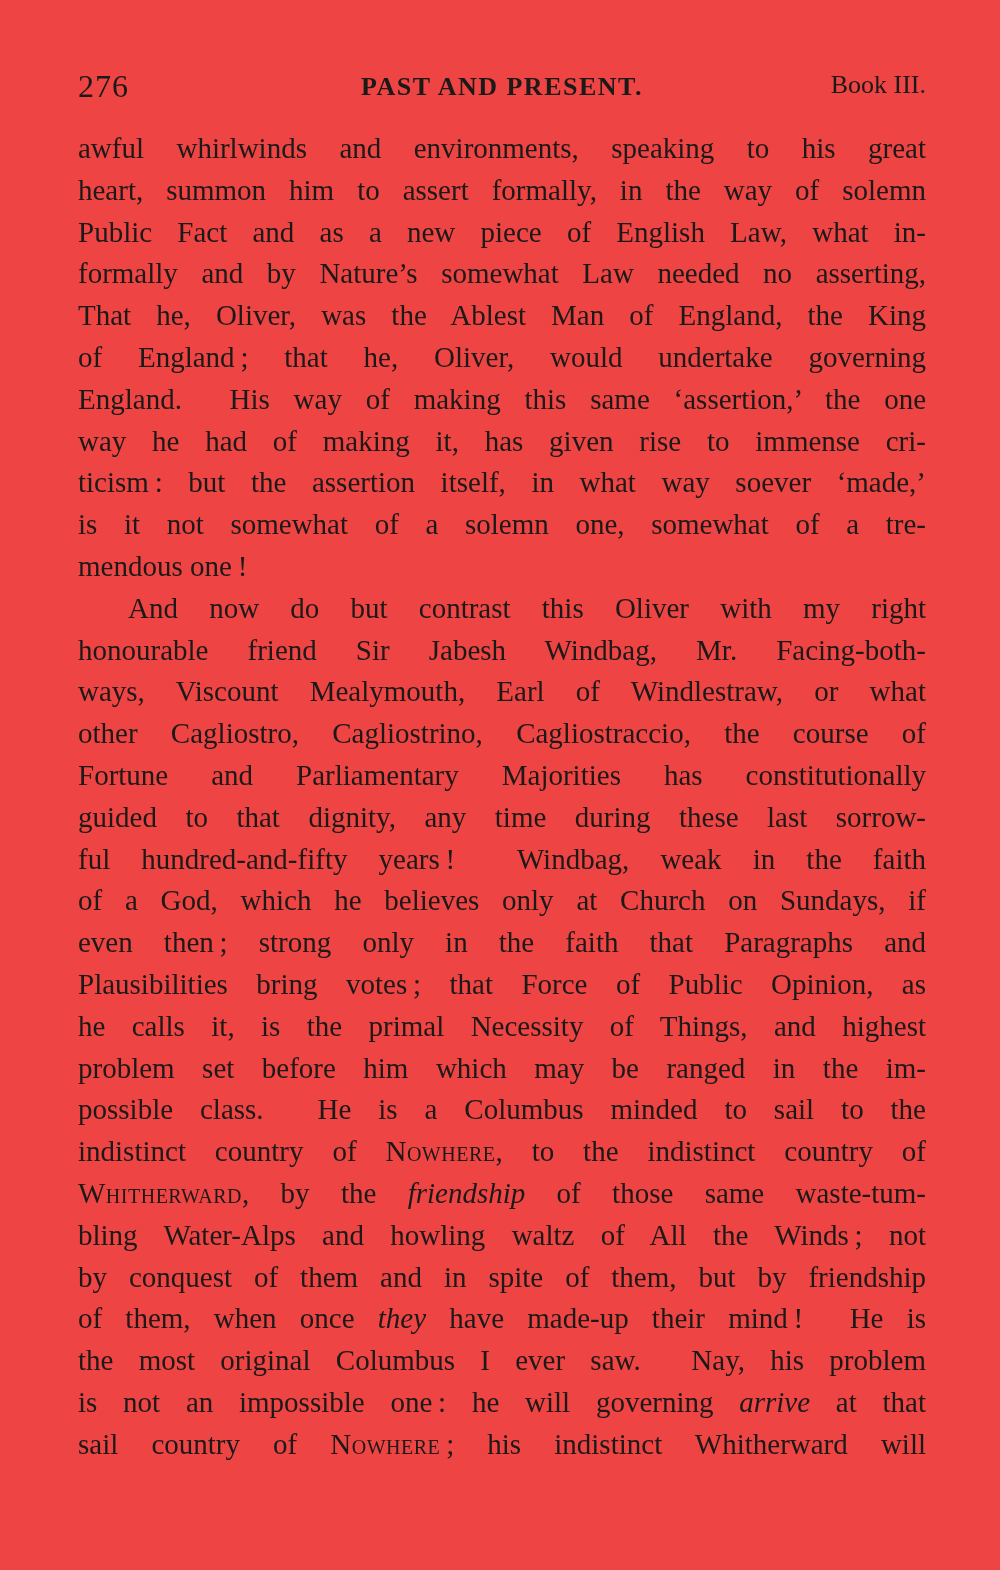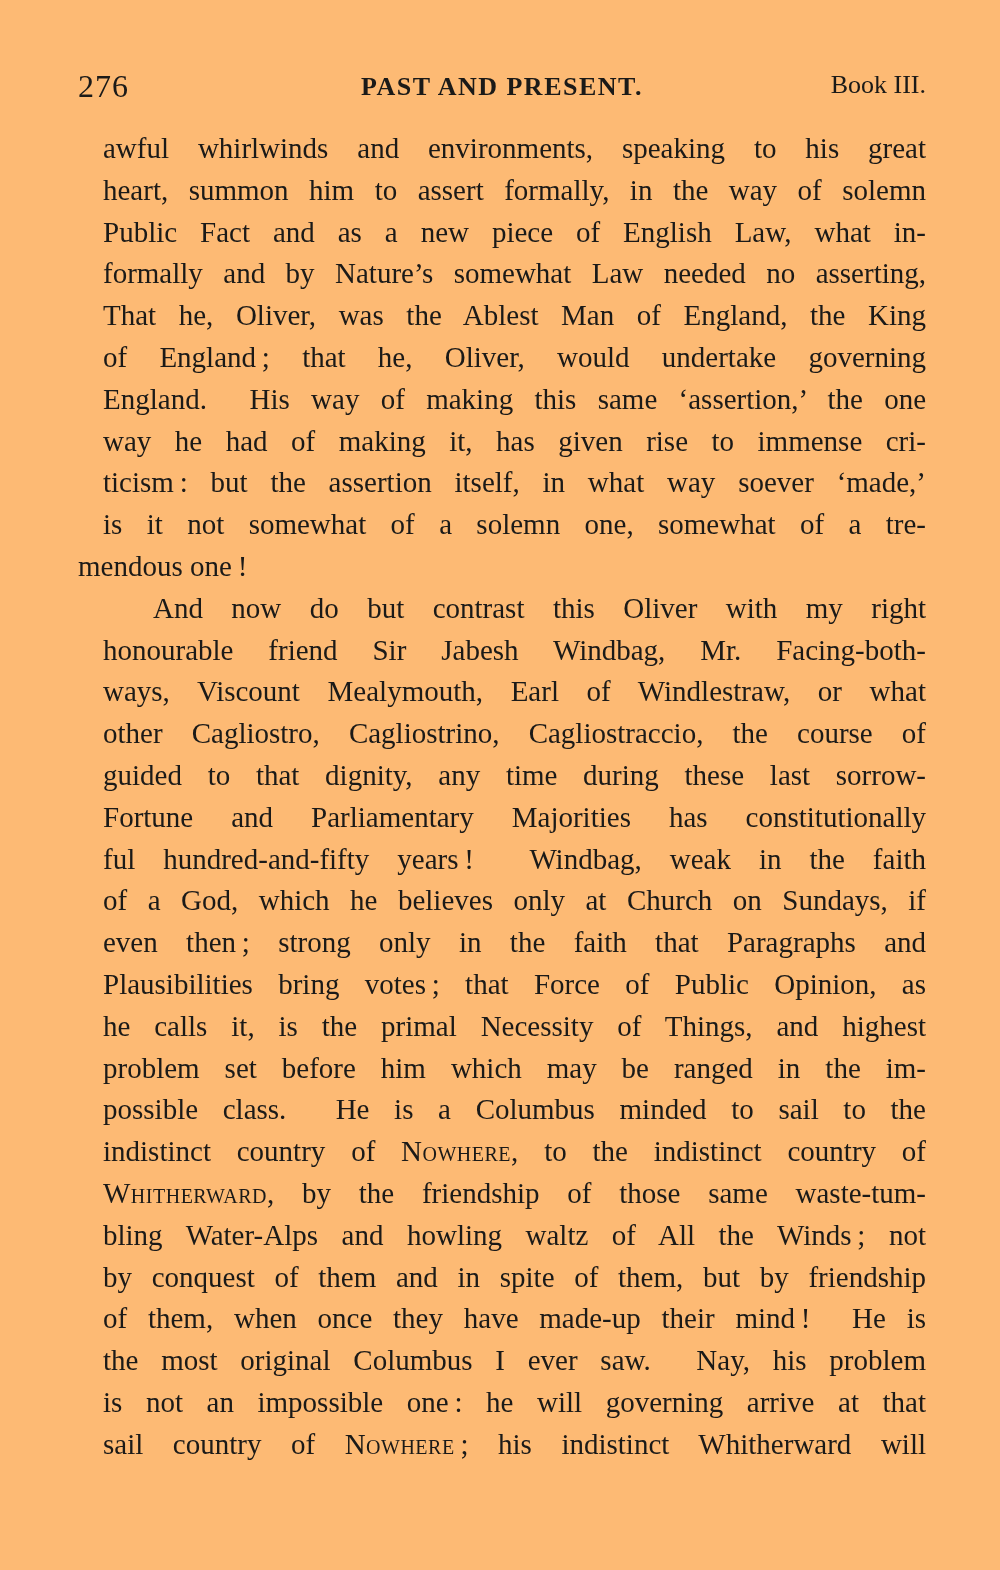--- a/index.html
+++ b/index.html
@@ -4,21 +4,21 @@
 <style>
   html, body {
     margin: 0;
     padding: 0;
     background: #e8e8e8;
   }
   .page {
     position: relative;
     width: 1000px;
     height: 1570px;
-    background: #fdba74;
+    background: #ef4444;
     font-family: "Liberation Serif", "DejaVu Serif", serif;
     color: #1b1a18;
     overflow: hidden;
   }
   .running-head {
     position: absolute;
     top: 68px;
     left: 78px;
     right: 74px;
     height: 40px;
@@ -57,26 +57,25 @@
   }
   .line {
     white-space: pre-wrap;
     text-align: justify;
     text-align-last: left;
     height: 41.8px;
     overflow: visible;
   }
   .line.j {
     text-align-last: justify;
-    margin-left: 25px;
   }
   .line.indent {
     text-indent: 50px;
   }
-  .it { }
+  .it { font-style: italic; }
   .sc { font-variant: small-caps; letter-spacing: 0.5px; }
 </style>
 </head>
 <body>
 
 <div class="page">
 
   <div class="running-head">
     <span class="page-num">276</span>
     <span class="head-title">PAST AND PRESENT.</span>
@@ -92,22 +91,22 @@
       <div class="line j"><span>of England ; that he, Oliver, would undertake governing</span></div>
       <div class="line j"><span>England.  His way of making this same ‘assertion,’ the one</span></div>
       <div class="line j"><span>way he had of making it, has given rise to immense cri-</span></div>
       <div class="line j"><span>ticism : but the assertion itself, in what way soever ‘made,’</span></div>
       <div class="line j"><span>is it not somewhat of a solemn one, somewhat of a tre-</span></div>
       <div class="line"><span>mendous one !</span></div>
       <div class="line j indent"><span>And now do but contrast this Oliver with my right</span></div>
       <div class="line j"><span>honourable friend Sir Jabesh Windbag, Mr. Facing-both-</span></div>
       <div class="line j"><span>ways, Viscount Mealymouth, Earl of Windlestraw, or what</span></div>
       <div class="line j"><span>other Cagliostro, Cagliostrino, Cagliostraccio, the course of</span></div>
+      <div class="line j"><span>Fortune and Parliamentary Majorities has constitutionally</span></div>
       <div class="line j"><span>guided to that dignity, any time during these last sorrow-</span></div>
-      <div class="line j"><span>Fortune and Parliamentary Majorities has constitutionally</span></div>
       <div class="line j"><span>ful hundred-and-fifty years !  Windbag, weak in the faith</span></div>
       <div class="line j"><span>of a God, which he believes only at Church on Sundays, if</span></div>
       <div class="line j"><span>even then ; strong only in the faith that Paragraphs and</span></div>
       <div class="line j"><span>Plausibilities bring votes ; that Force of Public Opinion, as</span></div>
       <div class="line j"><span>he calls it, is the primal Necessity of Things, and highest</span></div>
       <div class="line j"><span>problem set before him which may be ranged in the im-</span></div>
       <div class="line j"><span>possible class.  He is a Columbus minded to sail to the</span></div>
       <div class="line j"><span>indistinct country of </span><span class="sc">Nowhere</span><span>, to the indistinct country of</span></div>
       <div class="line j"><span class="sc">Whitherward</span><span>, by the </span><span class="it">friendship</span><span> of those same waste-tum-</span></div>
       <div class="line j"><span>bling Water-Alps and howling waltz of All the Winds ; not</span></div>

